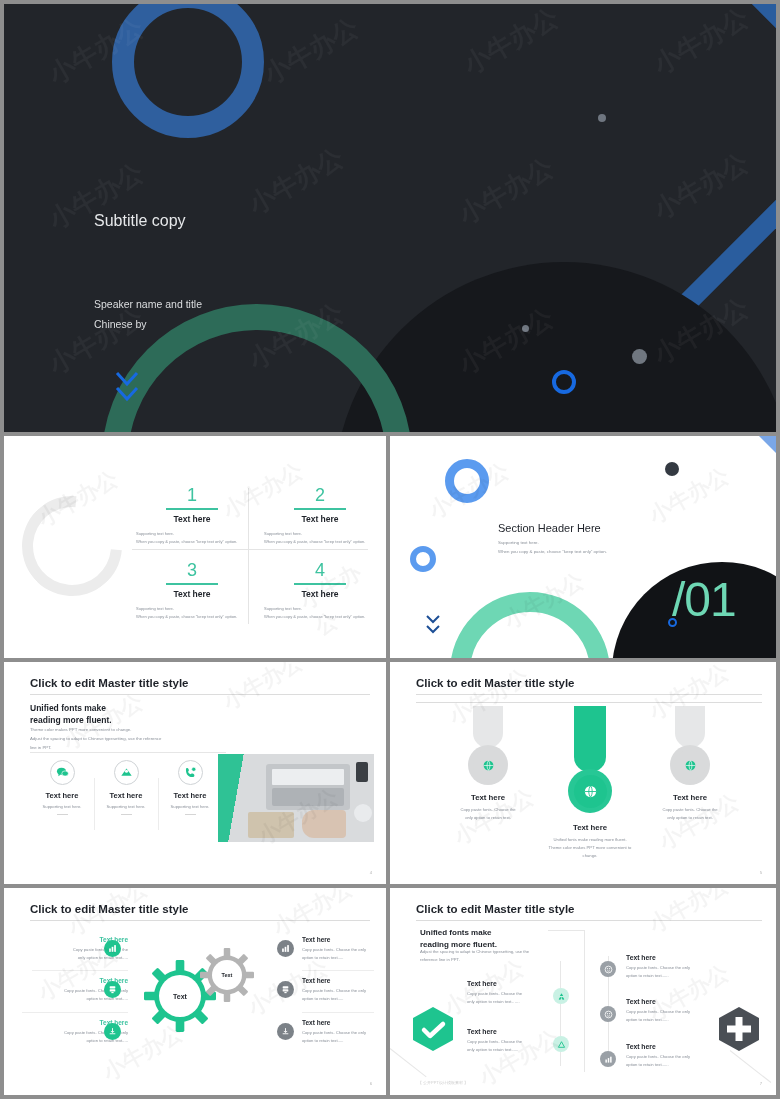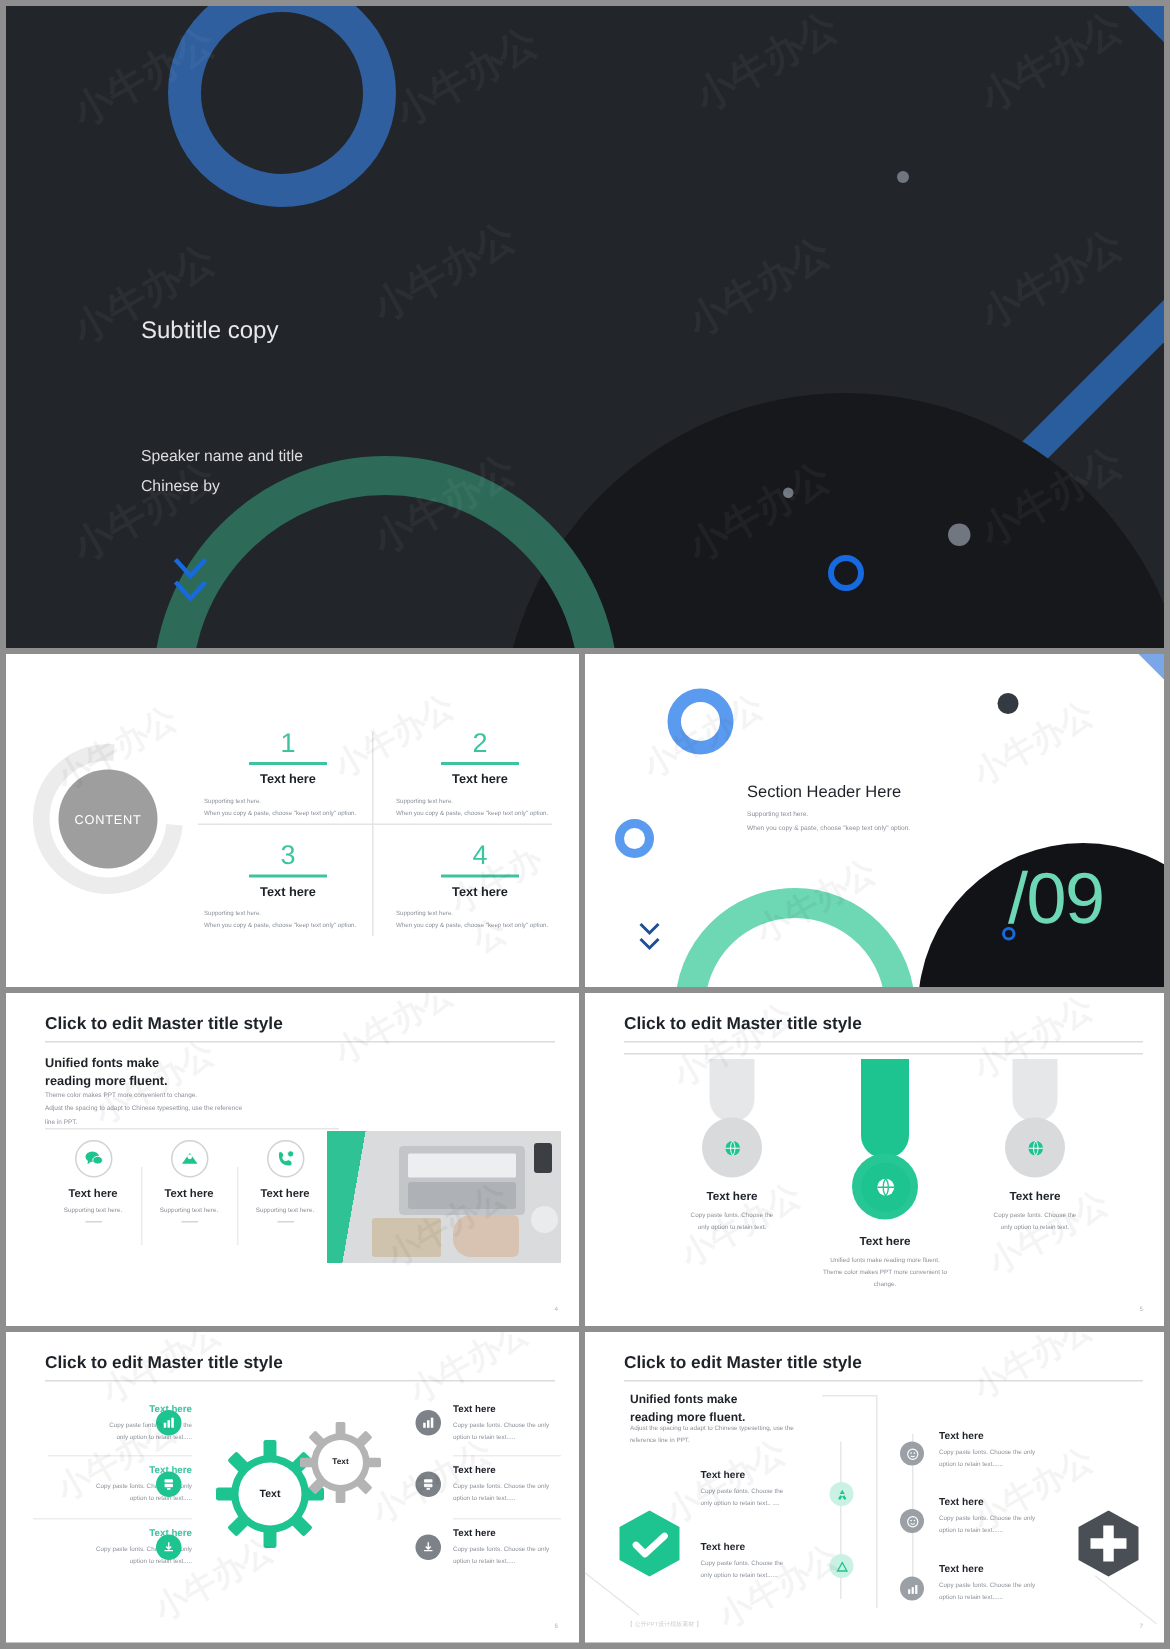--- a/index.html
+++ b/index.html
@@ -240,23 +240,20 @@
     <div class="chev-down">
       <svg width="26" height="34" viewBox="0 0 26 34">
         <polyline points="3,3 13,14 23,3" fill="none" stroke="#1769e0" stroke-width="3"></polyline>
         <polyline points="3,18 13,29 23,18" fill="none" stroke="#1769e0" stroke-width="3"></polyline>
       </svg>
     </div>
   </div>
 
   <div class="slide" id="slide2">
     <div class="c-ring-outer"></div>
-    <div class="c-ring-inner">
-      <span>CONTENT</span>
-    </div>
     <div class="quad-v"></div>
     <div class="quad-h"></div>
 
     <div class="qbox" id="q1">
       <div class="qnum">1</div>
       <div class="qrule"></div>
       <div class="qhead">Text here</div>
       <div class="qsub">
         <div>Supporting text here.</div>
         <div>When you copy &amp; paste, choose "keep text only" option.</div>
@@ -297,21 +294,21 @@
   <div class="slide" id="slide3">
     <div class="s3-chev"></div>
     <div class="s3-dark"></div>
     <div class="s3-green-ring"></div>
     <div class="s3-ring-1"></div>
     <div class="s3-ring-2"></div>
     <div class="s3-dot"></div>
     <div class="s3-title">Section Header Here</div>
     <div class="s3-sub1">Supporting text here.</div>
     <div class="s3-sub2">When you copy &amp; paste, choose "keep text only" option.</div>
-    <div class="s3-num">/09</div>
+    <div class="s3-num">/01</div>
     <div class="s3-tinyring"></div>
     <div class="s3-chevdown">
       <svg width="16" height="22" viewBox="0 0 16 22">
         <polyline points="2,2 8,8 14,2" fill="none" stroke="#1d4f96" stroke-width="2"></polyline>
         <polyline points="2,12 8,18 14,12" fill="none" stroke="#1d4f96" stroke-width="2"></polyline>
       </svg>
     </div>
     <div class="wmd" style="left:35px; top:40px; font-size:22px;">小牛办公</div>
     <div class="wmd" style="left:255px; top:45px; font-size:22px;">小牛办公</div>
     <div class="wmd" style="left:110px; top:150px; font-size:22px;">小牛办公</div>

